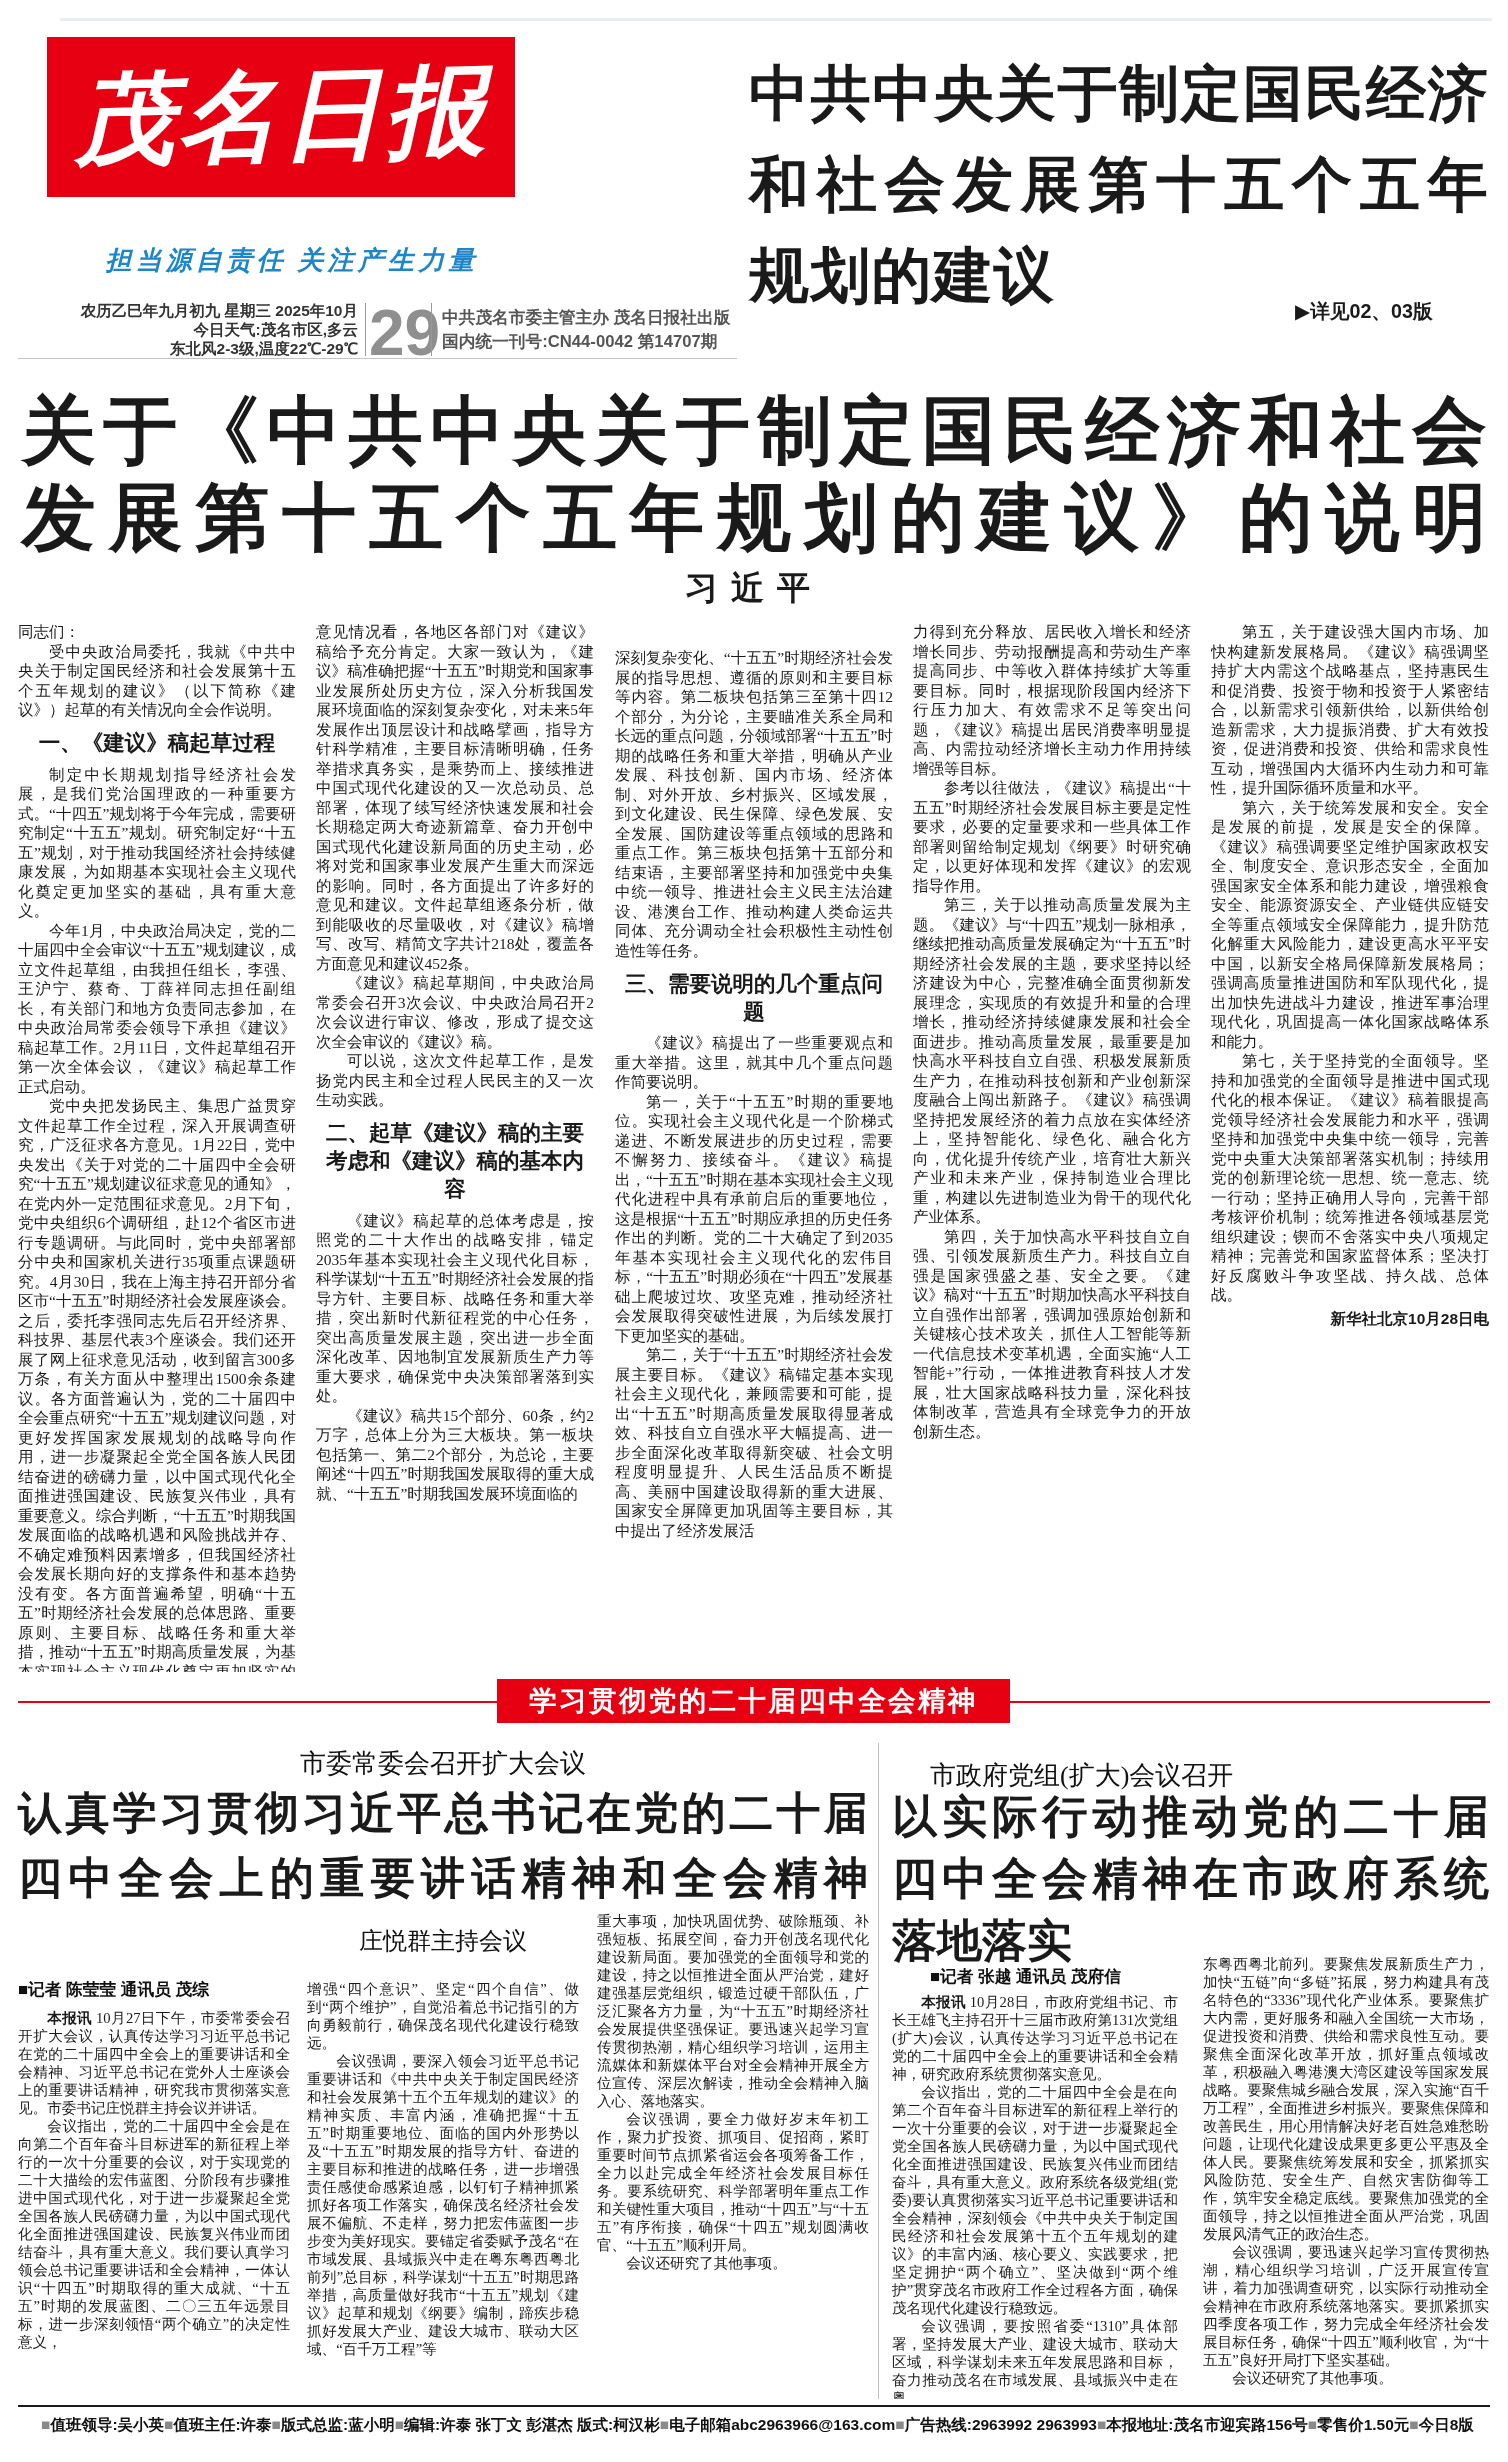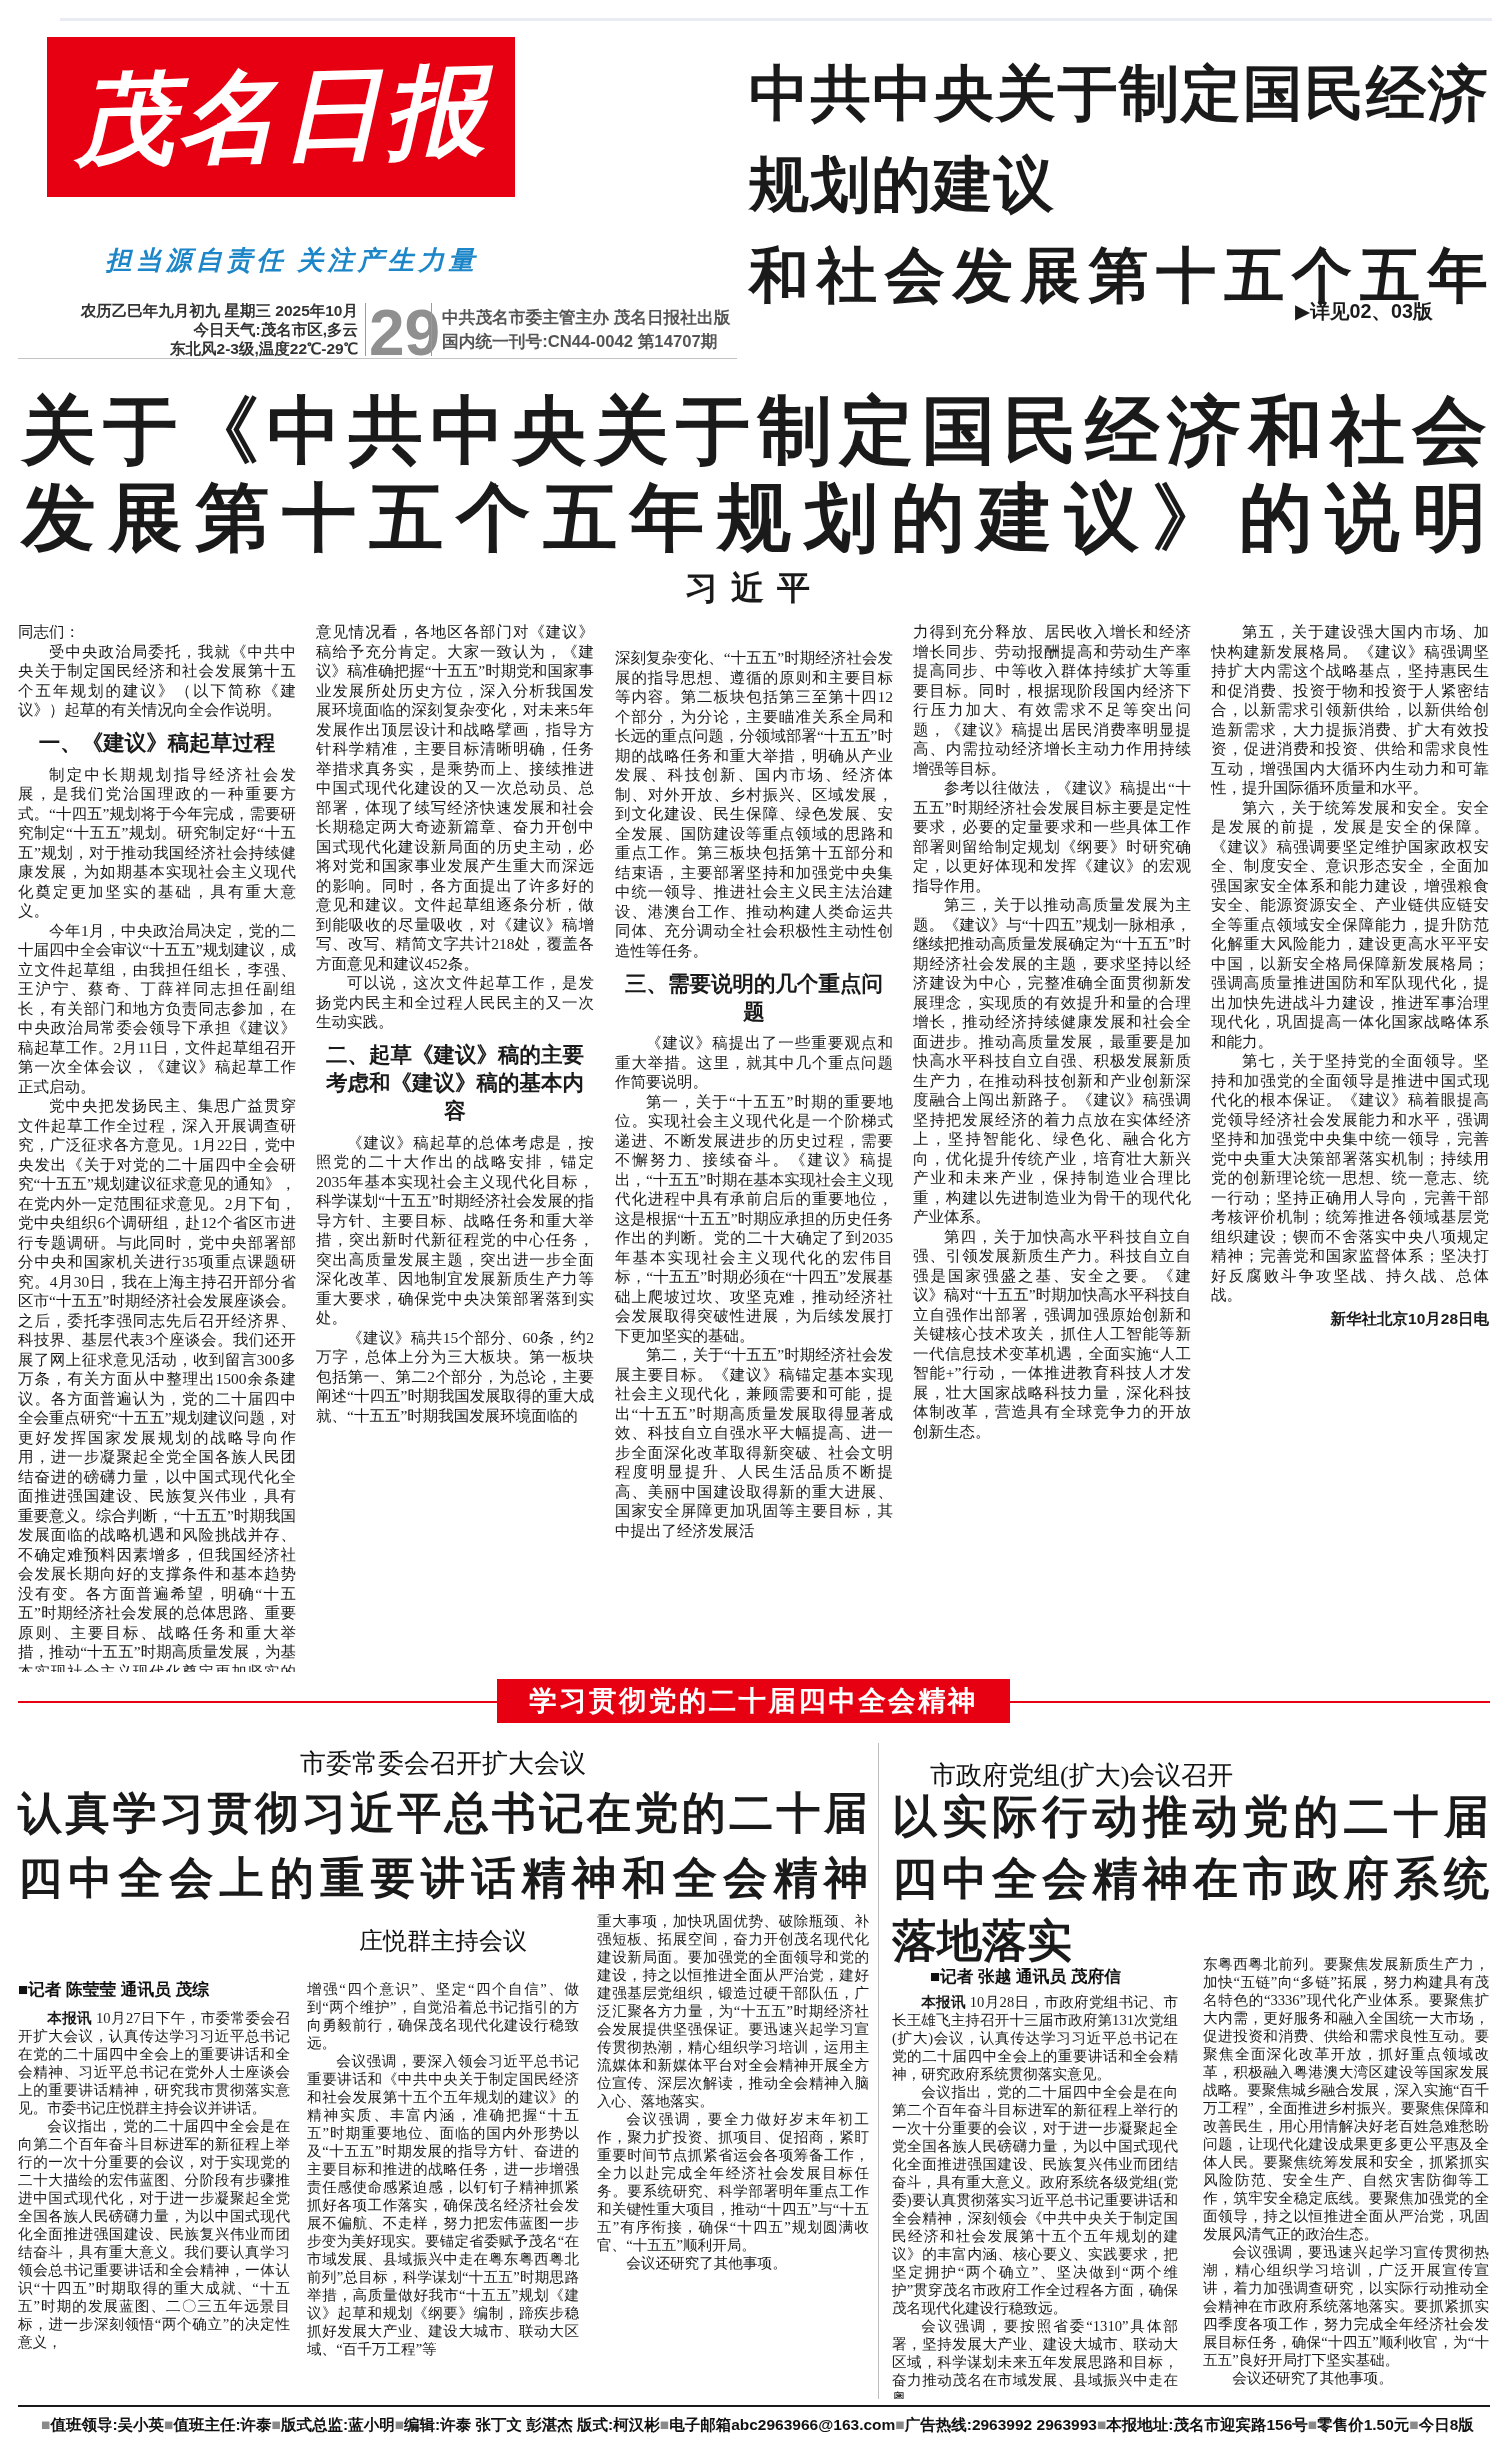--- a/index.html
+++ b/index.html
@@ -88,22 +88,22 @@
 <div class="page">
 
   <div class="hairline"></div>
 
   <div class="masthead">
     <span>茂名日报</span>
   </div>
 
   <div class="top-headline">
     <div class="thl j">中共中央关于制定国民经济</div>
+    <div class="thl j">和社会发展第十五个五年</div>
     <div class="thl">规划的建议</div>
-    <div class="thl j">和社会发展第十五个五年</div>
   </div>
   <div class="see-pages">▶详见02、03版</div>
 
   <div class="slogan">担当源自责任  关注产生力量</div>
   <div class="info-left">
     <div>农历乙巳年九月初九 星期三  2025年10月</div>
     <div>今日天气:茂名市区,多云</div>
     <div>东北风2-3级,温度22℃-29℃</div>
   </div>
   <div class="vrule v1"></div>
@@ -124,20 +124,21 @@
   <div class="col c1">
       <p class="blk cont">同志们：</p>
       <p class="blk">受中央政治局委托，我就《中共中央关于制定国民经济和社会发展第十五个五年规划的建议》（以下简称《建议》）起草的有关情况向全会作说明。</p>
       <div class="sec-h">一、《建议》稿起草过程</div>
       <p class="blk">制定中长期规划指导经济社会发展，是我们党治国理政的一种重要方式。“十四五”规划将于今年完成，需要研究制定“十五五”规划。研究制定好“十五五”规划，对于推动我国经济社会持续健康发展，为如期基本实现社会主义现代化奠定更加坚实的基础，具有重大意义。</p>
       <p class="blk">今年1月，中央政治局决定，党的二十届四中全会审议“十五五”规划建议，成立文件起草组，由我担任组长，李强、王沪宁、蔡奇、丁薛祥同志担任副组长，有关部门和地方负责同志参加，在中央政治局常委会领导下承担《建议》稿起草工作。2月11日，文件起草组召开第一次全体会议，《建议》稿起草工作正式启动。</p>
       <p class="blk">党中央把发扬民主、集思广益贯穿文件起草工作全过程，深入开展调查研究，广泛征求各方意见。1月22日，党中央发出《关于对党的二十届四中全会研究“十五五”规划建议征求意见的通知》，在党内外一定范围征求意见。2月下旬，党中央组织6个调研组，赴12个省区市进行专题调研。与此同时，党中央部署部分中央和国家机关进行35项重点课题研究。4月30日，我在上海主持召开部分省区市“十五五”时期经济社会发展座谈会。之后，委托李强同志先后召开经济界、科技界、基层代表3个座谈会。我们还开展了网上征求意见活动，收到留言300多万条，有关方面从中整理出1500余条建议。各方面普遍认为，党的二十届四中全会重点研究“十五五”规划建议问题，对更好发挥国家发展规划的战略导向作用，进一步凝聚起全党全国各族人民团结奋进的磅礴力量，以中国式现代化全面推进强国建设、民族复兴伟业，具有重要意义。综合判断，“十五五”时期我国发展面临的战略机遇和风险挑战并存、不确定难预料因素增多，但我国经济社会发展长期向好的支撑条件和基本趋势没有变。各方面普遍希望，明确“十五五”时期经济社会发展的总体思路、重要原则、主要目标、战略任务和重大举措，推动“十五五”时期高质量发展，为基本实现社会主义现代化奠定更加坚实的基础。</p>
     </div>
   <div class="col c2">
       <p class="blk cont">意见情况看，各地区各部门对《建议》稿给予充分肯定。大家一致认为，《建议》稿准确把握“十五五”时期党和国家事业发展所处历史方位，深入分析我国发展环境面临的深刻复杂变化，对未来5年发展作出顶层设计和战略擘画，指导方针科学精准，主要目标清晰明确，任务举措求真务实，是乘势而上、接续推进中国式现代化建设的又一次总动员、总部署，体现了续写经济快速发展和社会长期稳定两大奇迹新篇章、奋力开创中国式现代化建设新局面的历史主动，必将对党和国家事业发展产生重大而深远的影响。同时，各方面提出了许多好的意见和建议。文件起草组逐条分析，做到能吸收的尽量吸收，对《建议》稿增写、改写、精简文字共计218处，覆盖各方面意见和建议452条。</p>
+      <p class="blk">《建议》稿起草期间，中央政治局常委会召开3次会议、中央政治局召开2次会议进行审议、修改，形成了提交这次全会审议的《建议》稿。</p>
       <p class="blk">可以说，这次文件起草工作，是发扬党内民主和全过程人民民主的又一次生动实践。</p>
       <div class="sec-h">二、起草《建议》稿的主要考虑和《建议》稿的基本内容</div>
       <p class="blk">《建议》稿起草的总体考虑是，按照党的二十大作出的战略安排，锚定2035年基本实现社会主义现代化目标，科学谋划“十五五”时期经济社会发展的指导方针、主要目标、战略任务和重大举措，突出新时代新征程党的中心任务，突出高质量发展主题，突出进一步全面深化改革、因地制宜发展新质生产力等重大要求，确保党中央决策部署落到实处。</p>
       <p class="blk">《建议》稿共15个部分、60条，约2万字，总体上分为三大板块。第一板块包括第一、第二2个部分，为总论，主要阐述“十四五”时期我国发展取得的重大成就、“十五五”时期我国发展环境面临的</p>
     </div>
   <div class="col c3">
       <p class="blk cont">深刻复杂变化、“十五五”时期经济社会发展的指导思想、遵循的原则和主要目标等内容。第二板块包括第三至第十四12个部分，为分论，主要瞄准关系全局和长远的重点问题，分领域部署“十五五”时期的战略任务和重大举措，明确从产业发展、科技创新、国内市场、经济体制、对外开放、乡村振兴、区域发展，到文化建设、民生保障、绿色发展、安全发展、国防建设等重点领域的思路和重点工作。第三板块包括第十五部分和结束语，主要部署坚持和加强党中央集中统一领导、推进社会主义民主法治建设、港澳台工作、推动构建人类命运共同体、充分调动全社会积极性主动性创造性等任务。</p>
       <div class="sec-h">三、需要说明的几个重点问题</div>
       <p class="blk">《建议》稿提出了一些重要观点和重大举措。这里，就其中几个重点问题作简要说明。</p>
       <p class="blk">第一，关于“十五五”时期的重要地位。实现社会主义现代化是一个阶梯式递进、不断发展进步的历史过程，需要不懈努力、接续奋斗。《建议》稿提出，“十五五”时期在基本实现社会主义现代化进程中具有承前启后的重要地位，这是根据“十五五”时期应承担的历史任务作出的判断。党的二十大确定了到2035年基本实现社会主义现代化的宏伟目标，“十五五”时期必须在“十四五”发展基础上爬坡过坎、攻坚克难，推动经济社会发展取得突破性进展，为后续发展打下更加坚实的基础。</p>

